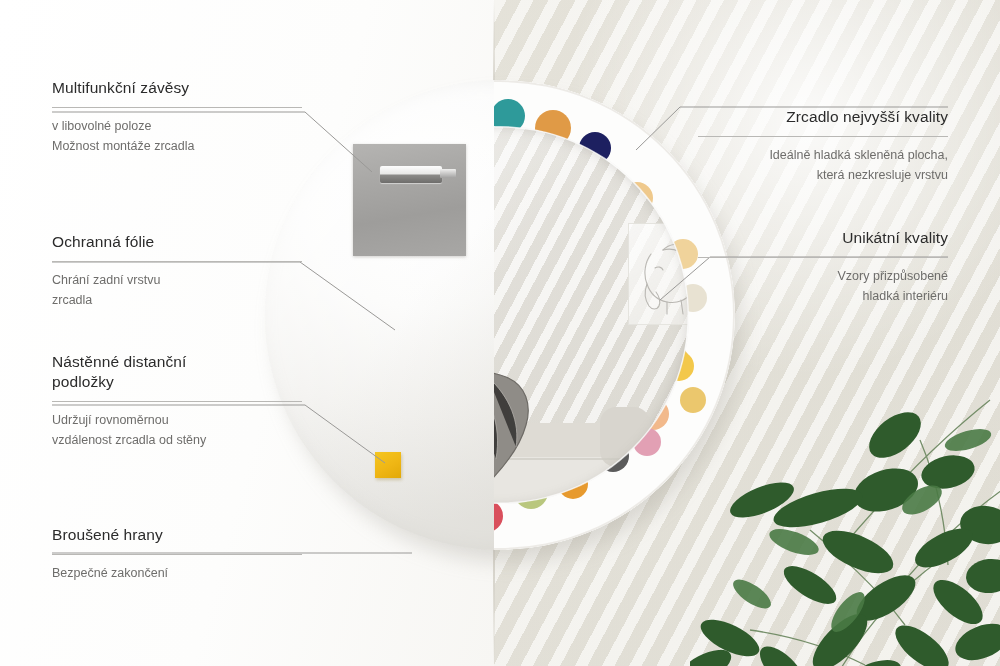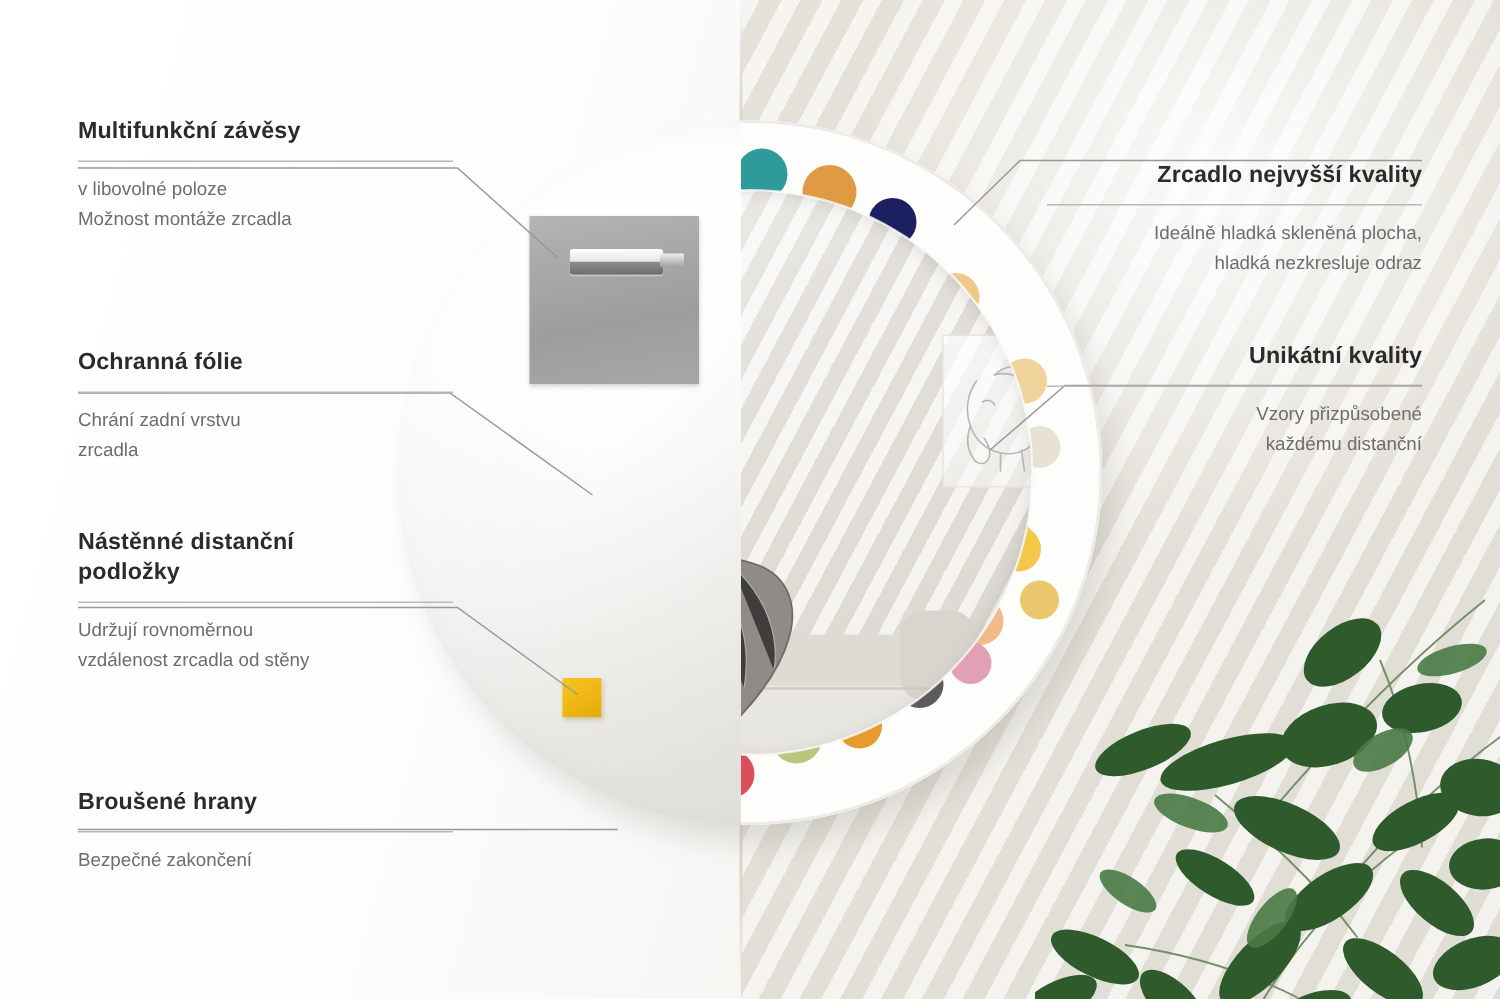--- a/index.html
+++ b/index.html
@@ -79,21 +79,21 @@
   .hanger-slot:after{content:"";position:absolute;right:-14px;top:3px;width:16px;height:9px;
     background:linear-gradient(180deg,#efefee,#a2a1a0);border-radius:1px;}
 
   
   .spacer{position:absolute;left:110px;top:372px;width:26px;height:26px;
     background:linear-gradient(150deg,#f5c620 0%,#efb614 55%,#e2a908 100%);
     box-shadow:1px 2px 3px rgba(140,110,10,.28);}
 
   
   .callout{position:absolute;}
-  .callout .c-title{font-size:15.5px;font-weight:700;color:#2b2b2b;letter-spacing:.1px;line-height:1.3;}
+  .callout .c-title{font-size:15.5px;font-weight:400;color:#2b2b2b;letter-spacing:.1px;line-height:1.3;}
   .callout .c-rule{height:1px;background:#b9b8b5;margin:9px 0 9px 0;}
   .callout .c-desc{font-size:12.5px;color:#6e6d6b;line-height:1.55;font-weight:400;}
   .callout.right{text-align:right;}
 
   
   .leaders{position:absolute;left:0;top:0;width:1000px;height:666px;pointer-events:none;}
 
   
   .plant{position:absolute;left:690px;top:380px;width:320px;height:300px;}
 </style>
@@ -347,26 +347,26 @@
     <div class="c-desc">
       <div>Bezpečné zakončení</div>
     </div>
   </div>
 
   <div class="callout right" style="left:698px;top:78px;width:250px;margin-top:29px;">
     <div class="c-title">Zrcadlo nejvyšší kvality</div>
     <div class="c-rule"></div>
     <div class="c-desc">
       <div>Ideálně hladká skleněná plocha,</div>
-      <div>hladká nezkresluje odraz</div>
+      <div>která nezkresluje vrstvu</div>
     </div>
   </div>
 
   <div class="callout right" style="left:698px;top:228px;width:250px;">
     <div class="c-title">Unikátní kvality</div>
     <div class="c-rule"></div>
     <div class="c-desc">
       <div>Vzory přizpůsobené</div>
-      <div>každému distanční</div>
+      <div>hladká interiéru</div>
     </div>
   </div>
 
 </div>
 
 </body></html>

